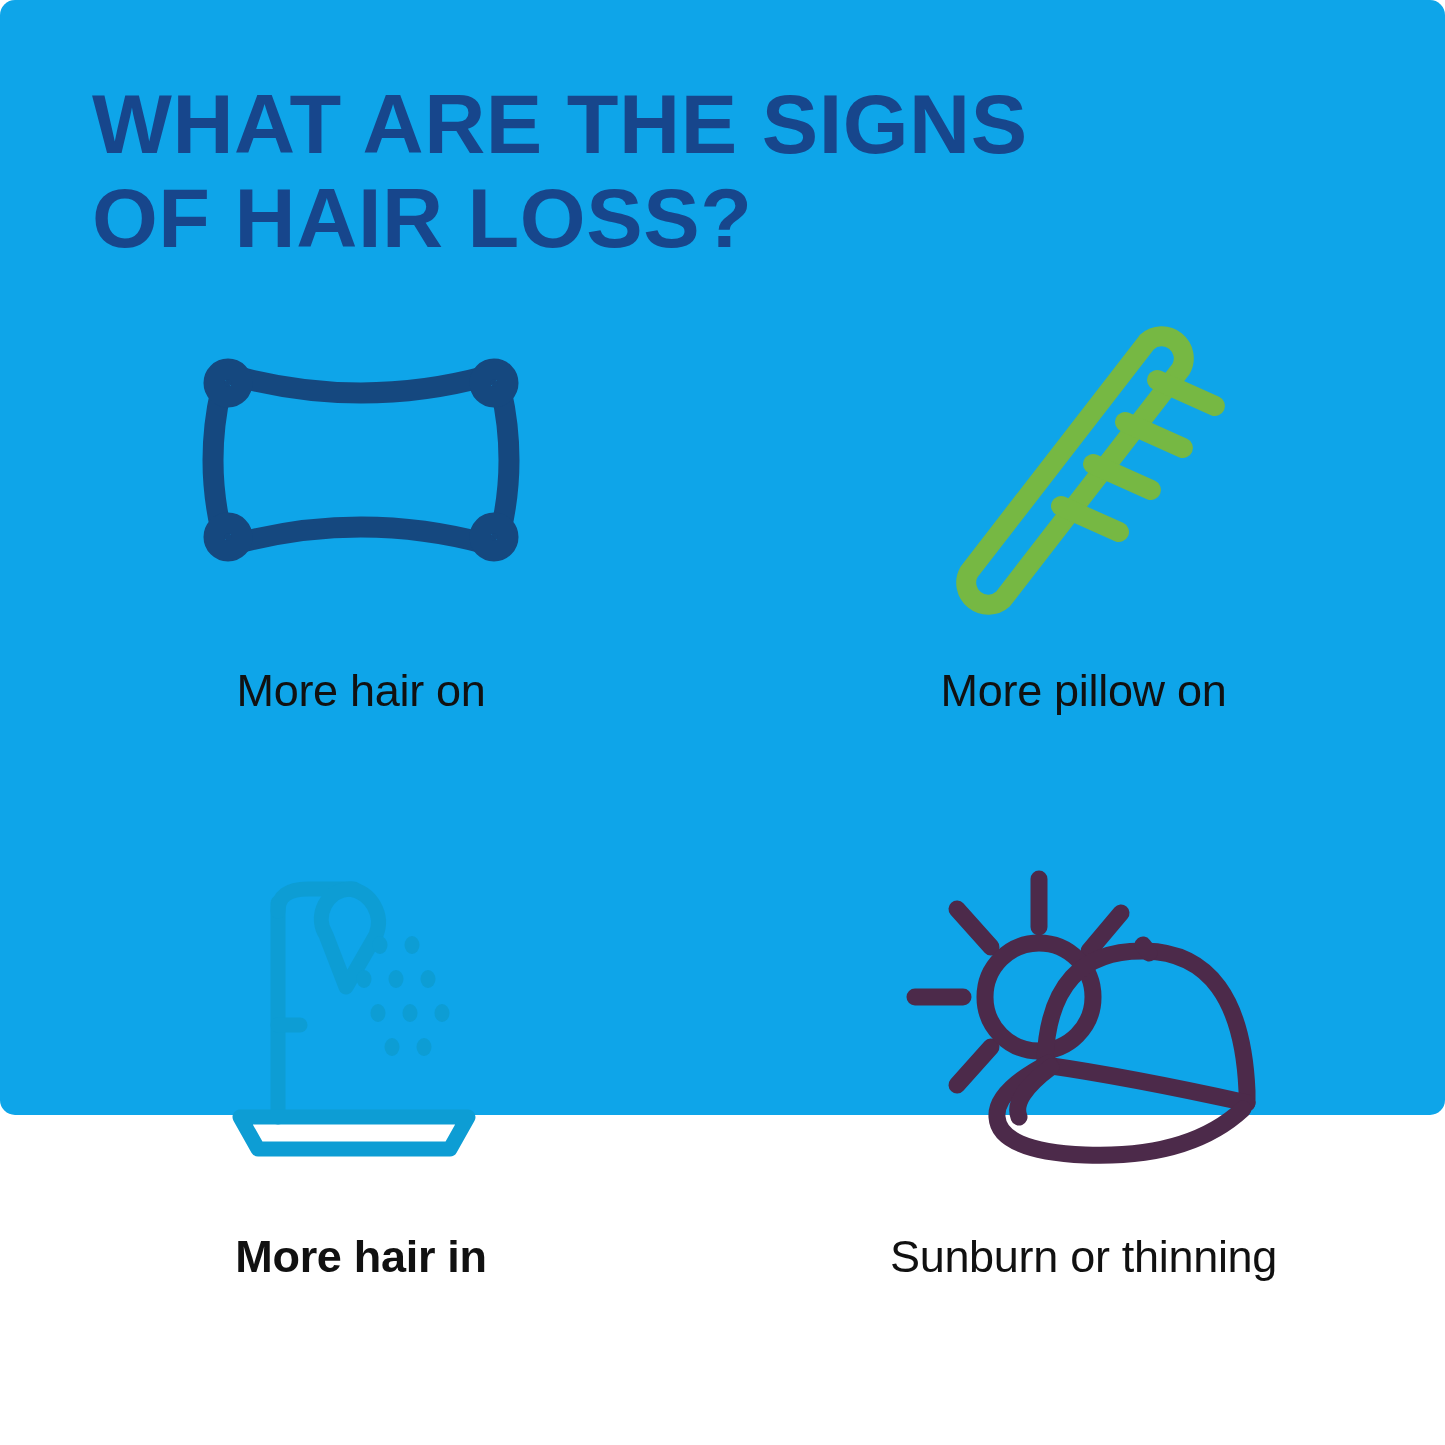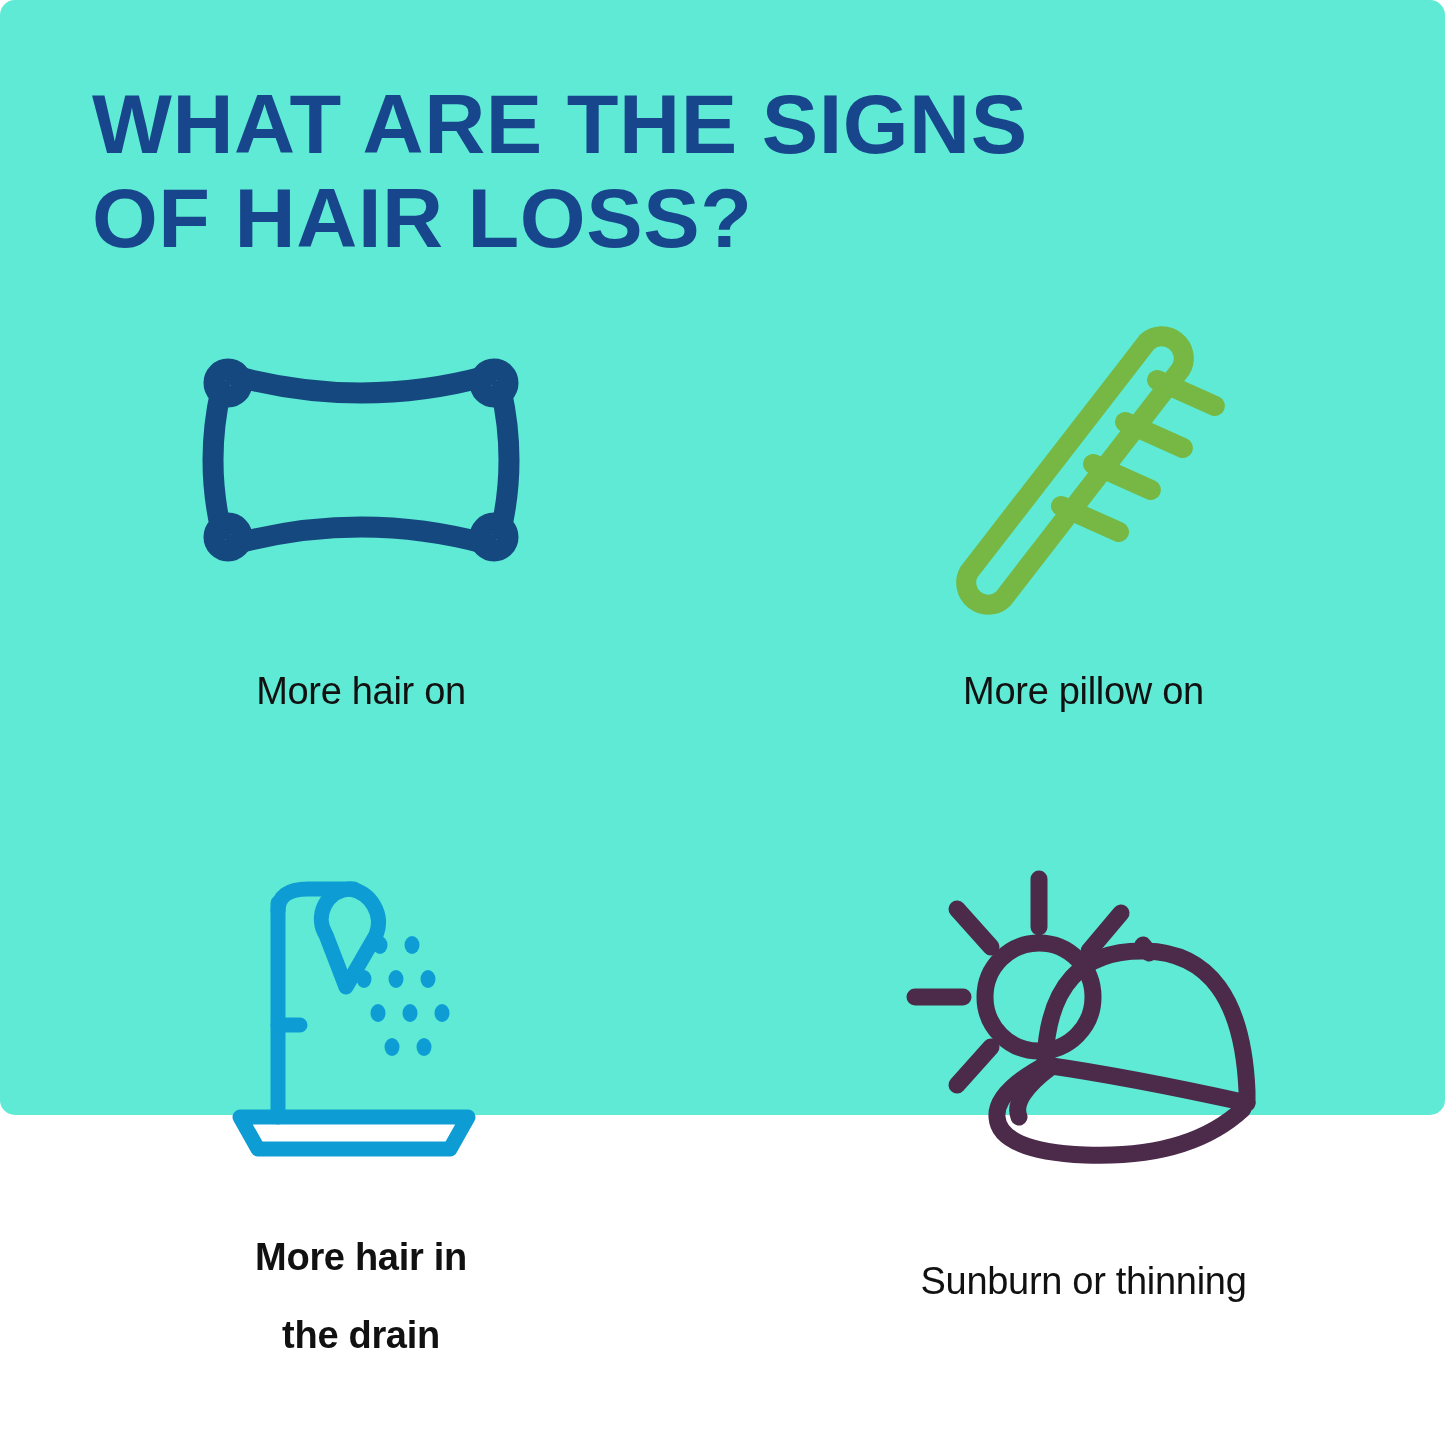--- a/index.html
+++ b/index.html
@@ -10,21 +10,21 @@
   body {
     width: 1445px;
     height: 1445px;
     font-family: "Liberation Sans", sans-serif;
     overflow: hidden;
   }
   .page {
     position: relative;
     width: 1445px;
     height: 1115px;
-    background: #5eead4;
+    background: #0ea5e9;
     box-sizing: border-box;
     border-radius: 15px;
   }
 
   
   .title-block {
     position: absolute;
     left: 92px;
     top: 78px;
     width: 1100px;
@@ -63,34 +63,34 @@
     justify-content: center;
     height: 330px;
     width: 100%;
   }
   .caption {
     margin-top: 18px;
     text-align: center;
     color: #111111;
     font-family: "Liberation Sans", sans-serif;
     font-weight: 400;
-    font-size: 38px;
+    font-size: 45px;
     line-height: 78px;
     letter-spacing: -0.3px;
     max-width: 660px;
   }
   .cell-pillow .icon-wrap { height: 320px; }
   .cell-comb .icon-wrap   { height: 320px; }
   .cell-shower .icon-wrap { height: 310px; }
   .cell-cap .icon-wrap    { height: 310px; }
 
   .cell-pillow .caption { margin-top: 32px; }
   .cell-comb   .caption { margin-top: 32px; }
   .cell-shower .caption { margin-top: 48px; font-weight: bold; }
-  .cell-cap    .caption { margin-top: 72px; }
+  .cell-cap    .caption { margin-top: 48px; }
 
   svg { display: block; overflow: visible; }
 </style>
 </head>
 <body>
 
 <div class="page">
 
   <div class="title-block">
     <div class="title-line">WHAT ARE THE SIGNS</div>
@@ -178,21 +178,20 @@
             <ellipse cx="184" cy="138" rx="7.5" ry="9"></ellipse>
             <ellipse cx="216" cy="138" rx="7.5" ry="9"></ellipse>
 
             <ellipse cx="166" cy="172" rx="7.5" ry="9"></ellipse>
             <ellipse cx="198" cy="172" rx="7.5" ry="9"></ellipse>
           </g>
         </svg>
       </div>
       <div class="caption">
         <div>More hair in</div>
-        <div>the drain</div>
       </div>
     </div>
 
     <div class="sign-cell cell-cap">
       <div class="icon-wrap">
         <svg width="370" height="300" viewBox="0 0 370 300">
           <g fill="none" stroke="#4C2A4A" stroke-width="17" stroke-linecap="round" stroke-linejoin="round">
 
             <path d="M 140 14  L 140 62"></path>
             <path d="M 58 44   L 92 82"></path>

